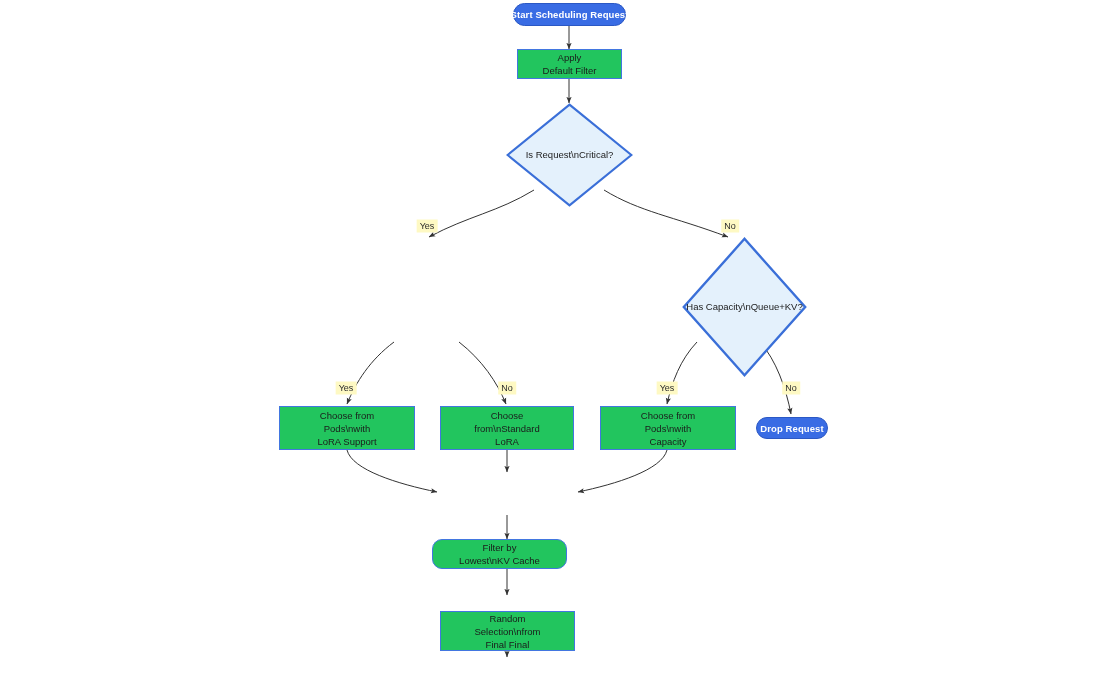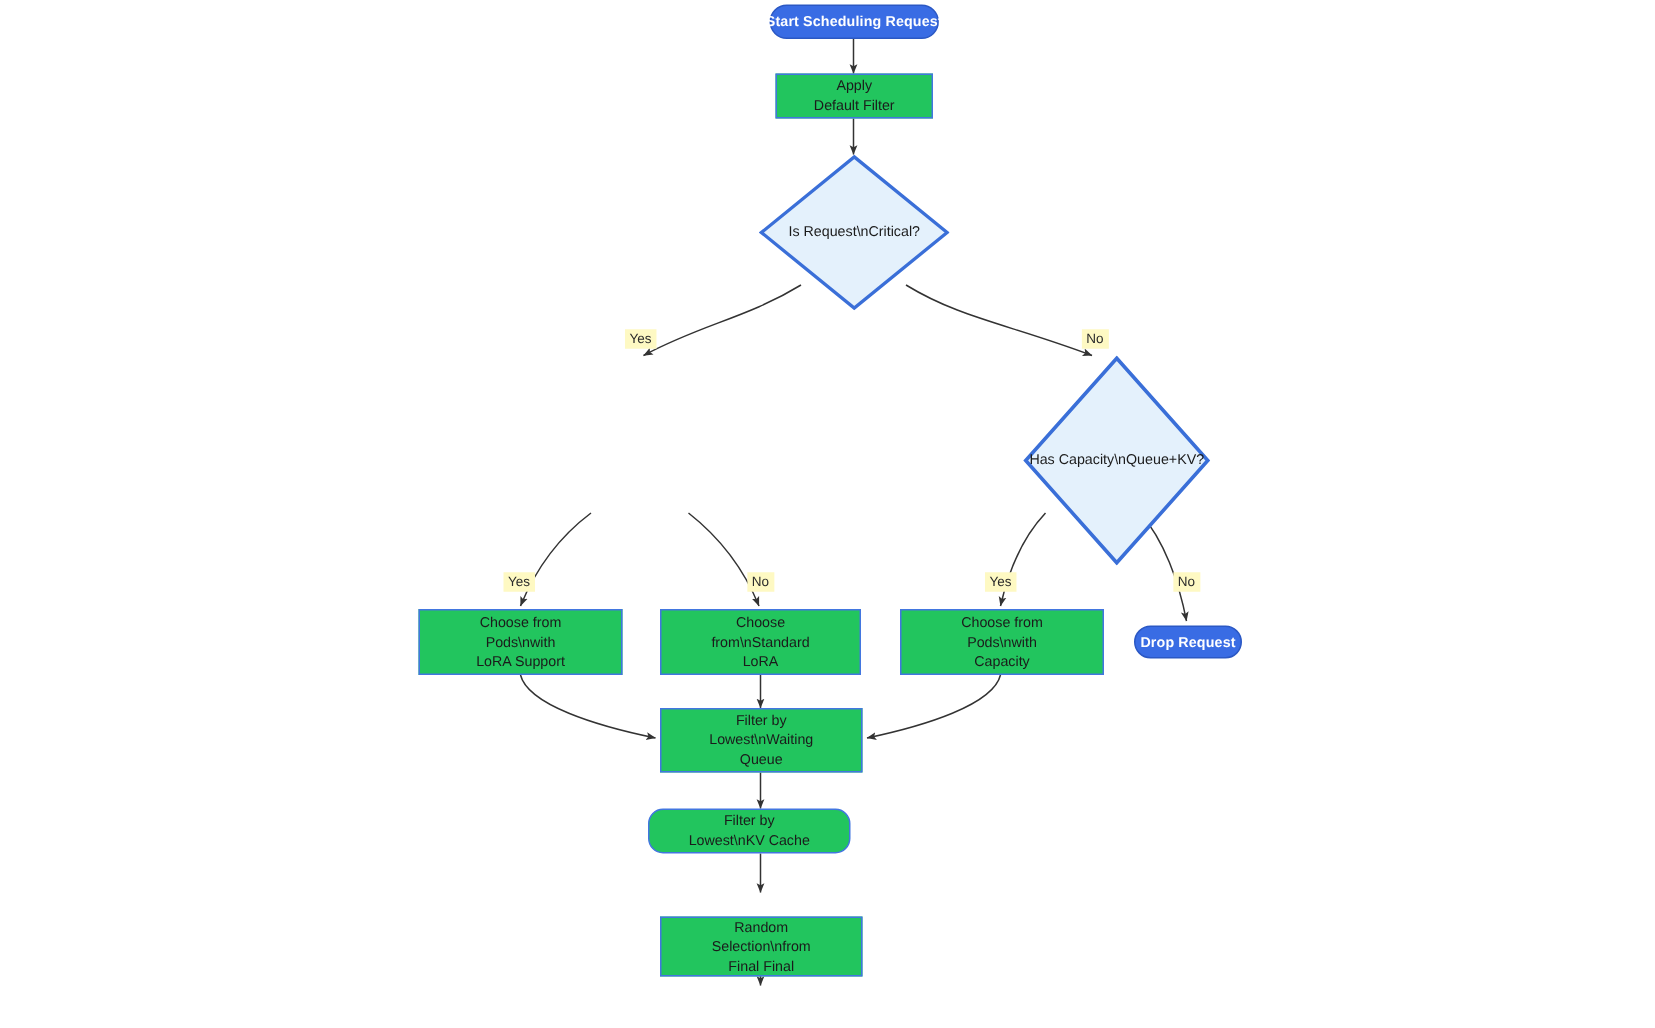--- a/index.html
+++ b/index.html
@@ -172,24 +172,20 @@
 
   <div class="node rect" style="left:600px; top:406px; width:136px; height:44px; flex-direction:column;">
     <span class="txt">Choose from Pods\nwith</span>
     <span class="txt">Capacity</span>
   </div>
 
   <div class="node pill" style="left:756px; top:417px; width:72px; height:22px;">
     <span>Drop Request</span>
   </div>
 
-  <div class="node rect" style="left:440px; top:472px; width:135px; height:43px; flex-direction:column;">
-    <span class="txt">Filter by Lowest\nWaiting</span>
-    <span class="txt">Queue</span>
-  </div>
 
   <div class="node rect" style="left:432px; top:539px; width:135px; height:30px;border-radius:10px;">
     <span class="txt">Filter by Lowest\nKV Cache</span>
   </div>
 
   <div class="node rect" style="left:440px; top:595px; width:135px; height:40px; flex-direction:column;margin-top:16px;">
     <span class="txt">Random Selection\nfrom</span>
     <span class="txt">Final Final</span>
   </div>
 

